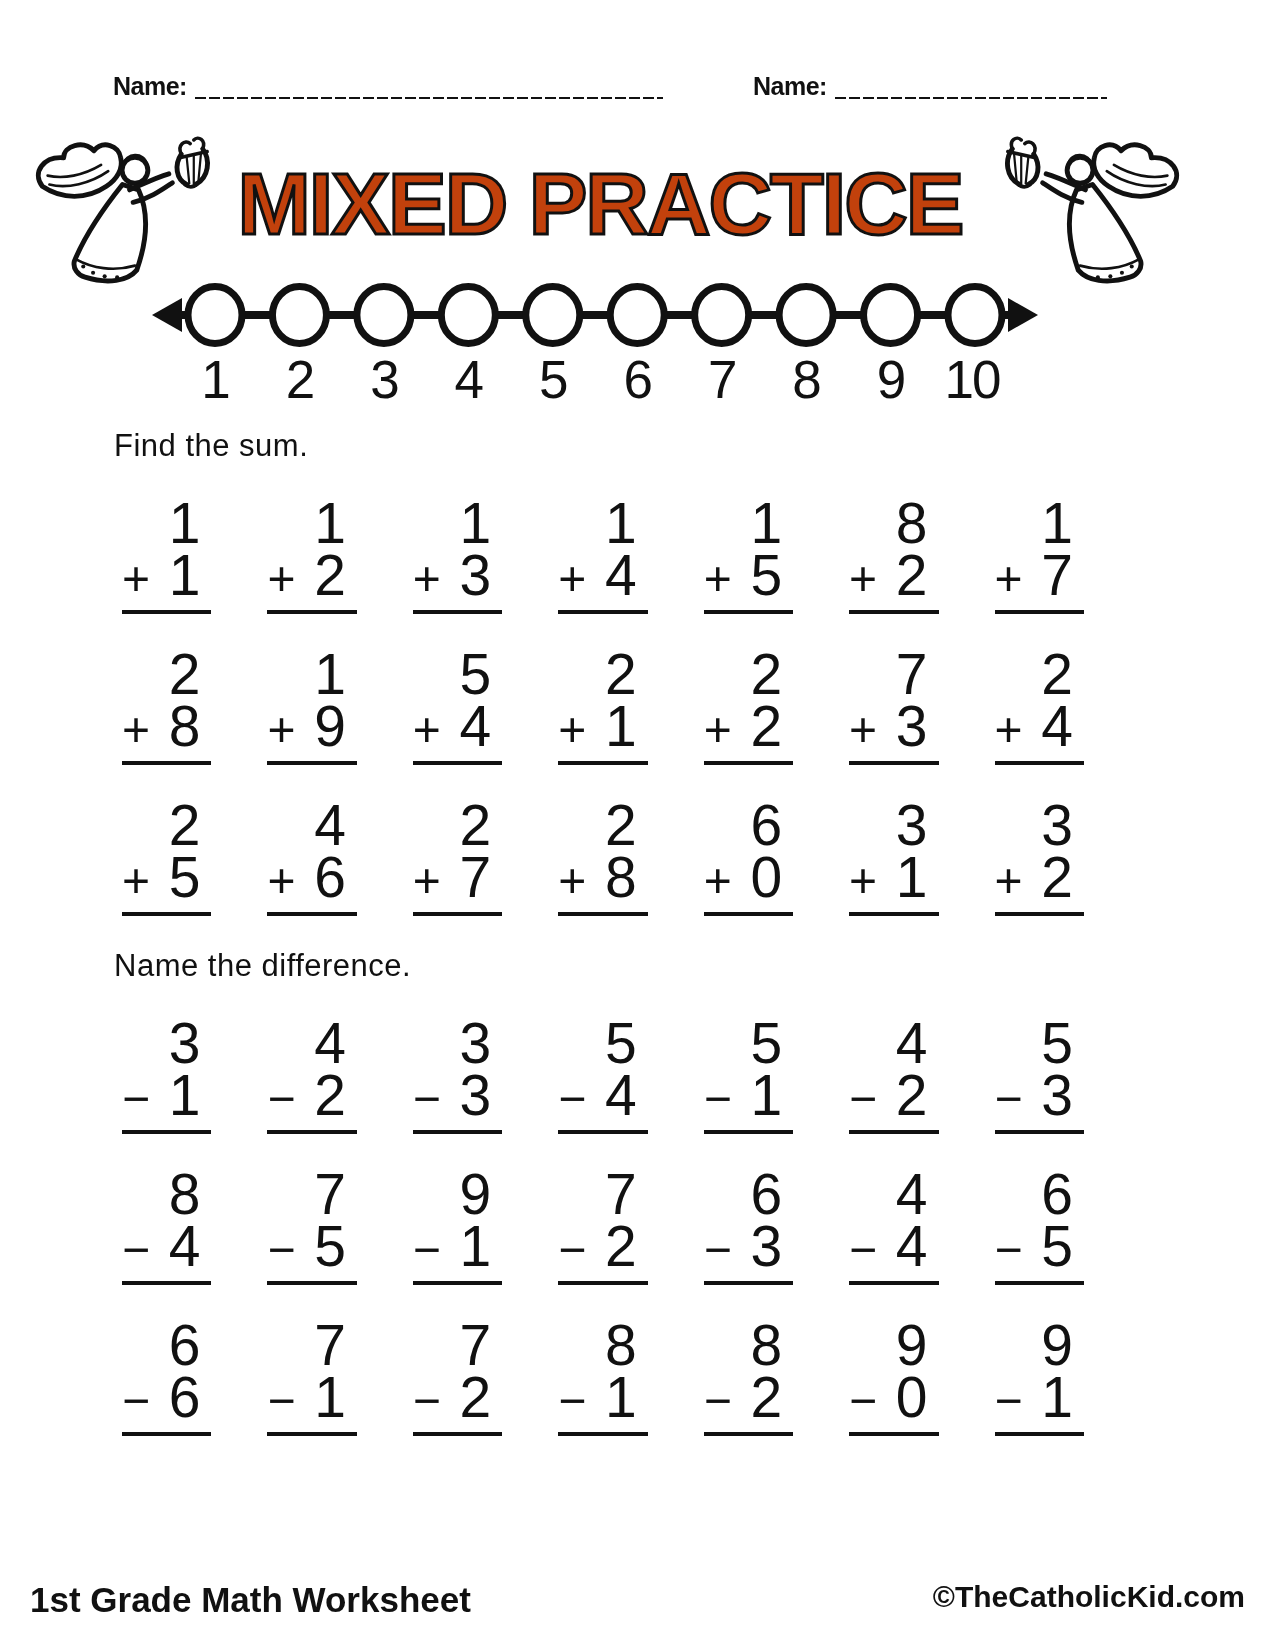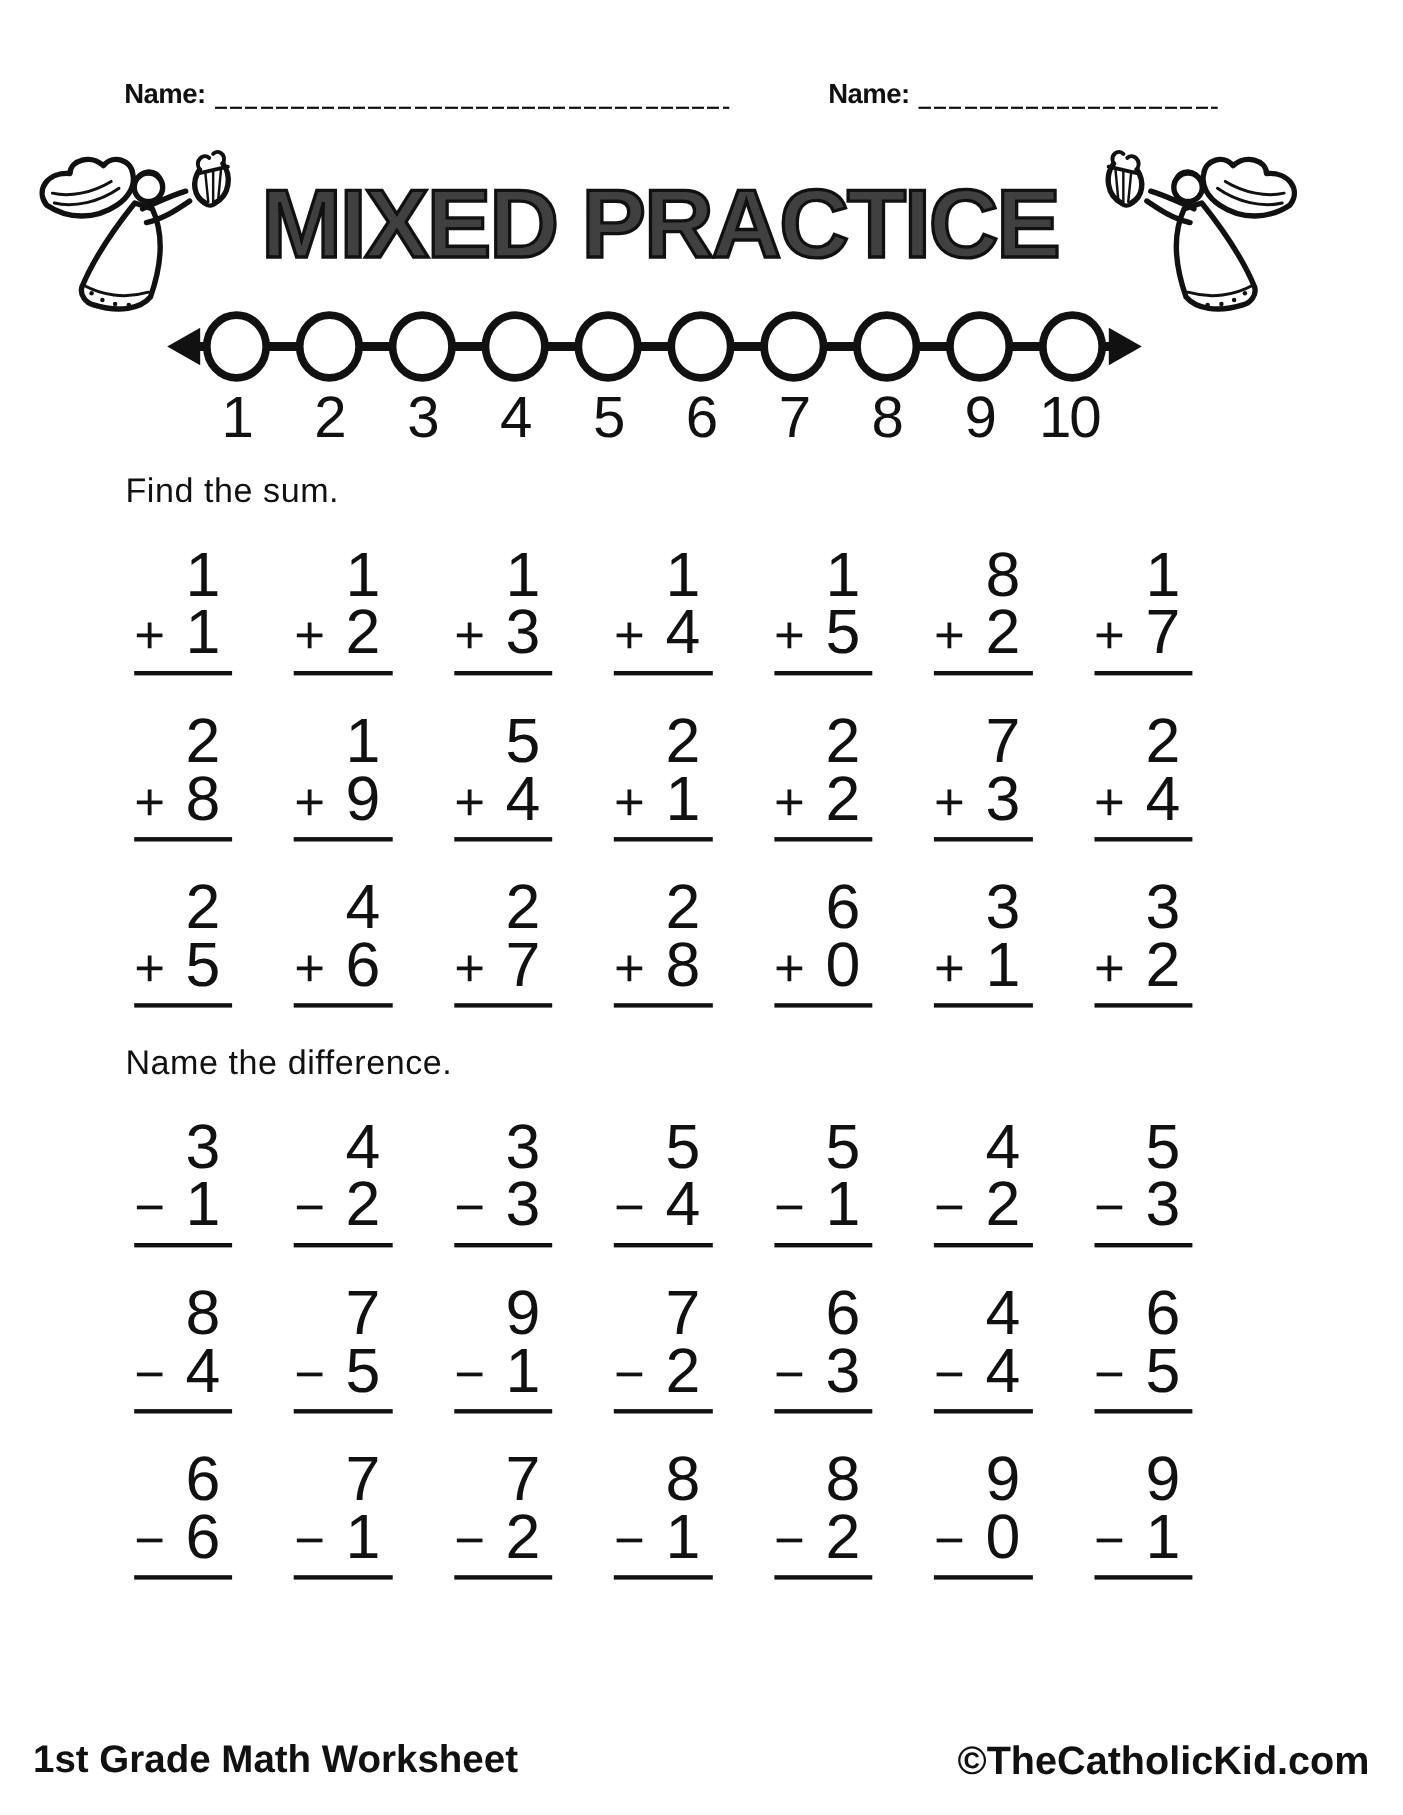--- a/index.html
+++ b/index.html
@@ -24,21 +24,21 @@
   
   .angel{position:absolute;top:130px;width:205px;height:175px;}
   .angel.left{left:28px;}
   .angel.right{left:982px;transform:scaleX(-1);}
   .angel svg{width:100%;height:100%;}
 
   
   .title{
     position:absolute;left:235px;top:148px;width:730px;height:112px;margin:0;
     text-align:center;font-size:88px;font-weight:900;line-height:112px;
-    letter-spacing:-2px;color:#404040;
+    letter-spacing:-2px;color:#c2410c;
     -webkit-text-stroke:3px #111;
   }
 
   
   .number-line{position:absolute;left:150px;top:282px;width:890px;}
   .nl-svg{display:block;width:890px;height:66px;overflow:visible;}
   .nl-labels{position:relative;height:58px;margin-top:4px;}
   .nl-num{
     position:absolute;top:0;width:84px;text-align:center;
     font-size:53px;line-height:1.05;letter-spacing:-2px;
@@ -54,21 +54,21 @@
   .prob-row{display:flex;gap:56px;margin-bottom:35px;}
   .problem{width:90px;}
   .p-top{font-size:57px;line-height:50px;text-align:right;padding-right:12px;letter-spacing:-1px;}
   .p-bot{display:flex;justify-content:space-between;align-items:baseline;line-height:54px;}
   .p-op{font-size:48px;}
   .p-num{font-size:57px;padding-right:12px;letter-spacing:-1px;}
   .p-line{margin-top:4px;border-bottom:4px solid #111;height:0;}
 
   
   .footer-left{position:absolute;left:30px;top:1580px;font-size:35px;font-weight:bold;}
-  .footer-right{position:absolute;right:30px;top:1580px;font-size:36px;font-weight:bold;}
+  .footer-right{position:absolute;right:30px;top:1580px;font-size:30px;font-weight:bold;}
 </style>
 </head>
 <body>
 
 <div class="page">
 
   <div class="hdr-field name">
     <span class="hdr-label">Name:</span>
     <span class="write-line name-line"></span>
   </div>

